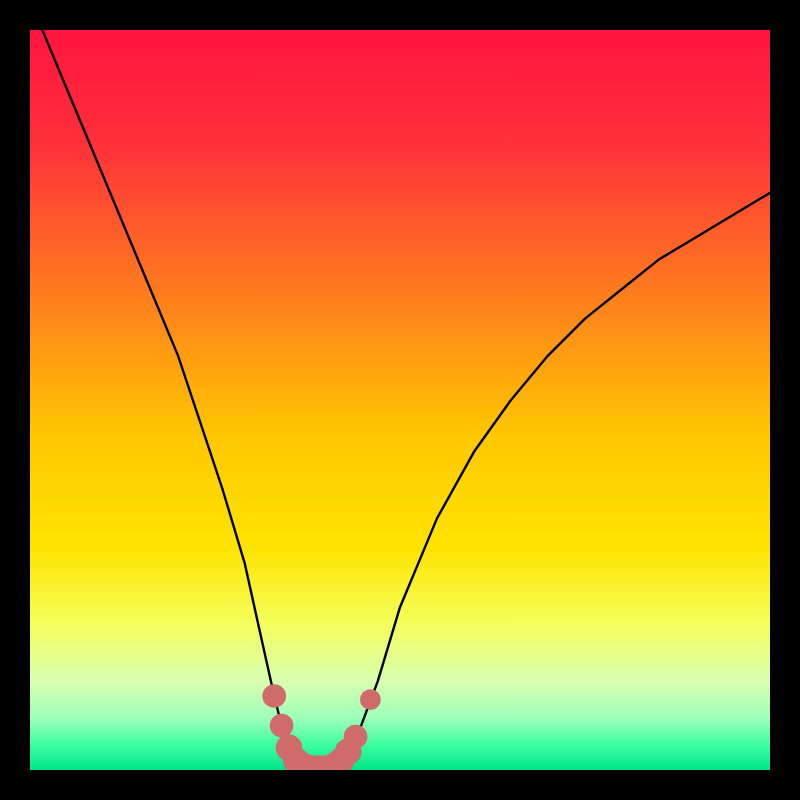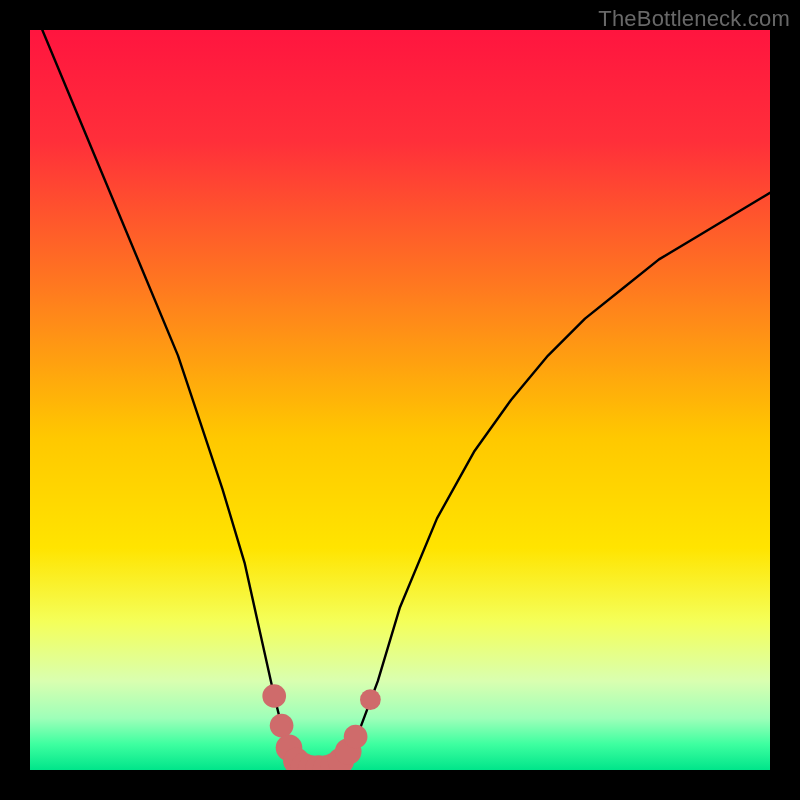--- a/index.html
+++ b/index.html
@@ -71,14 +71,13 @@
           <circle cx="288.60" cy="738.52" r="13.32" fill="#cf6b6b"></circle>
           <circle cx="296.00" cy="738.52" r="13.32" fill="#cf6b6b"></circle>
           <circle cx="303.40" cy="736.30" r="13.32" fill="#cf6b6b"></circle>
           <circle cx="310.80" cy="731.12" r="13.32" fill="#cf6b6b"></circle>
           <circle cx="318.20" cy="721.50" r="13.32" fill="#cf6b6b"></circle>
           <circle cx="325.60" cy="706.70" r="11.84" fill="#cf6b6b"></circle>
           <circle cx="340.40" cy="669.70" r="10.36" fill="#cf6b6b"></circle>
         </g>
     </svg>
   </div>
-  <div class="watermark">TheBottleneck.com</div>
 </div>
 
 </body></html>

